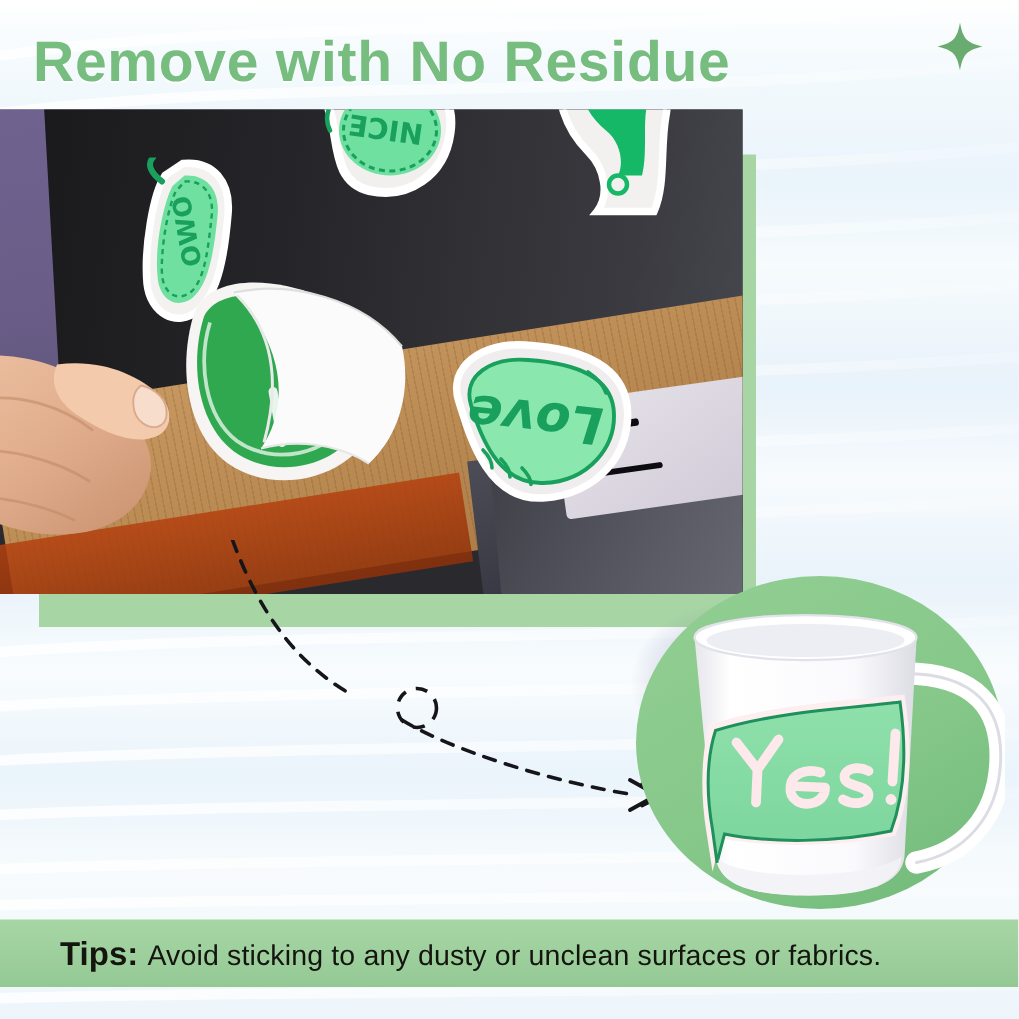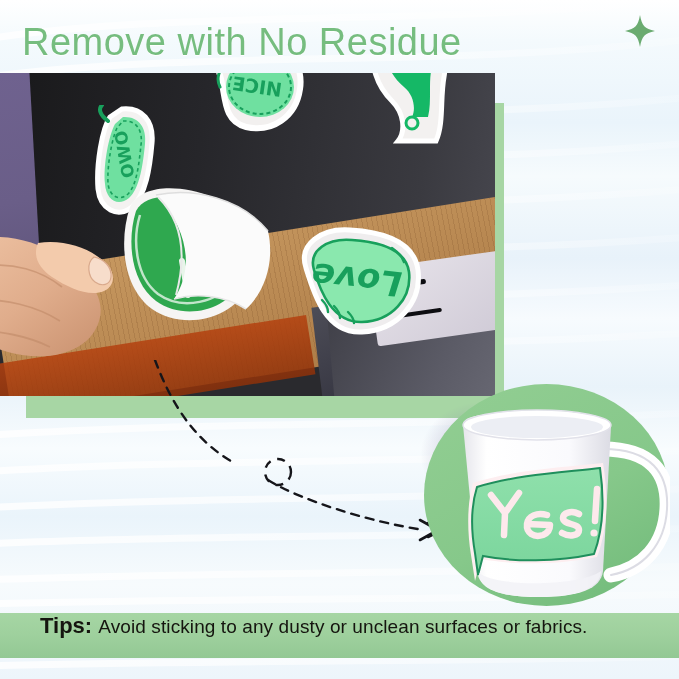--- a/index.html
+++ b/index.html
@@ -21,21 +21,21 @@
     position:absolute;inset:0;pointer-events:none;
   }
   .waves svg{display:block;width:100%;height:100%;}
 
   
   .headline{
     position:absolute;left:22px;top:21px;
     font-size:38px;line-height:42px;
     letter-spacing:.5px;
     color:#76bd7f;
-    font-weight:400;
+    font-weight:700;
     white-space:nowrap;
     text-shadow:0 1px 0 rgba(255,255,255,.9);
   }
   .subhead{
     position:absolute;left:26px;top:517px;
     font-size:31px;line-height:36px;
     letter-spacing:.4px;
     color:#7ec186;
     font-weight:400;
     white-space:nowrap;
@@ -142,21 +142,21 @@
     border-radius:50%;
   }
   .mug{
     position:absolute;left:455px;top:405px;width:215px;height:200px;
   }
 
   
   .tips{
     position:absolute;left:0;top:613px;width:679px;height:45px;
     background:linear-gradient(180deg,#a6d6a4 0%,#9ed09d 50%,#93c894 100%);
-    display:flex;
+    display:flex;align-items:center;
   }
   .tips-inner{
     padding-left:40px;
     font-size:19px;color:#15150f;white-space:nowrap;
     letter-spacing:.1px;
   }
   .tips-label{font-weight:bold;font-size:22px;letter-spacing:0px;}
   .tips-text{font-weight:400;}
 </style>
 </head>

